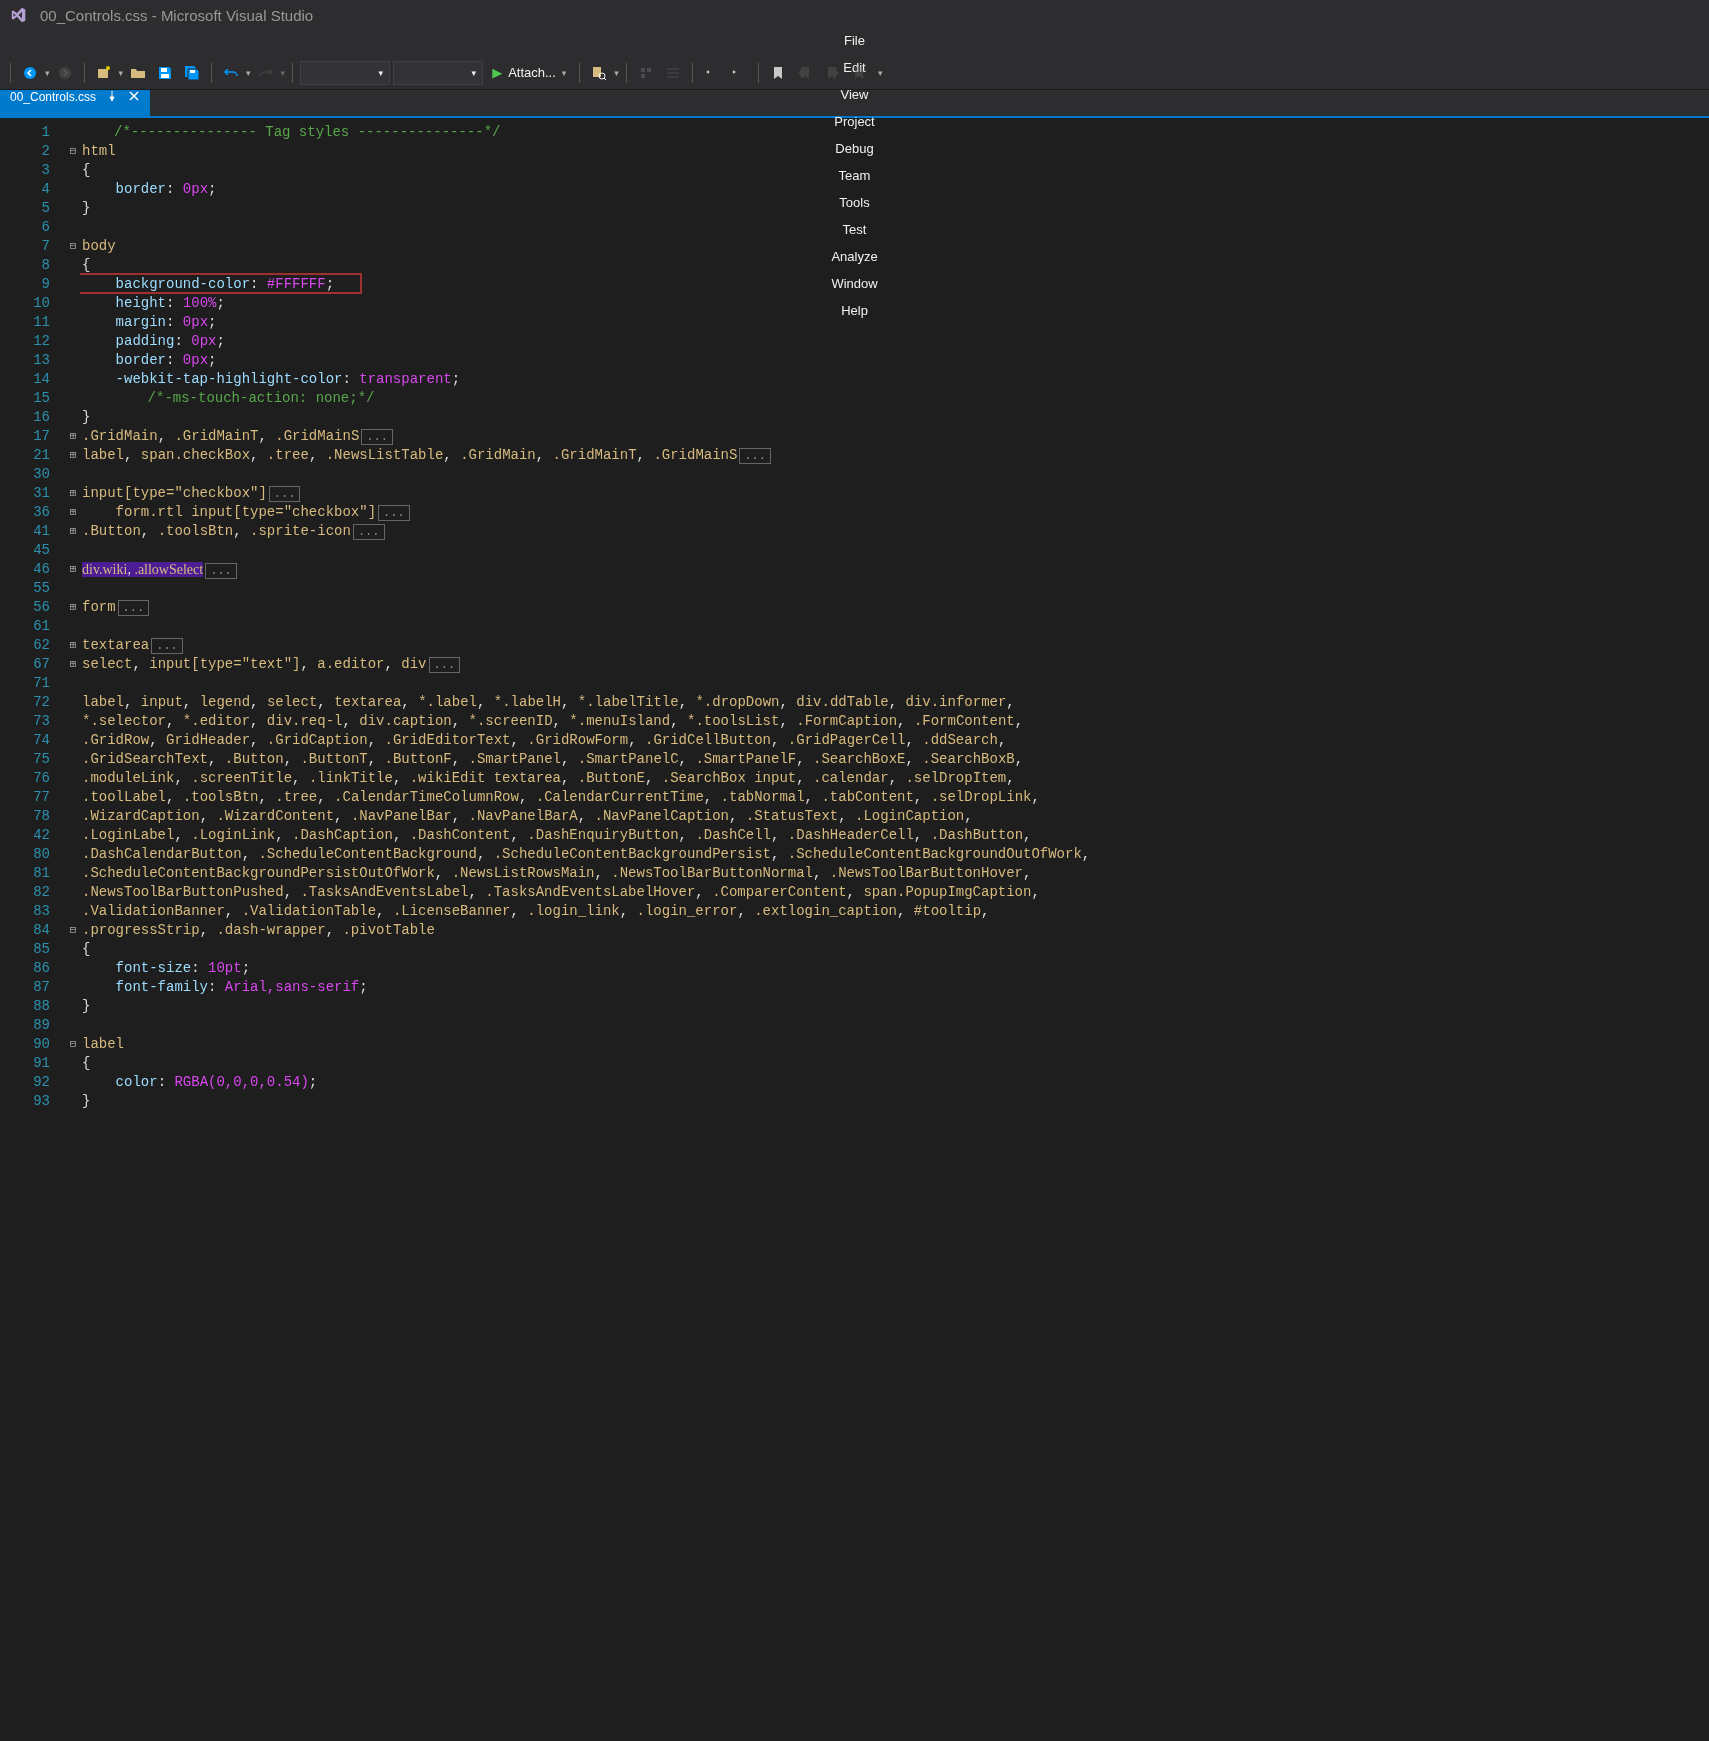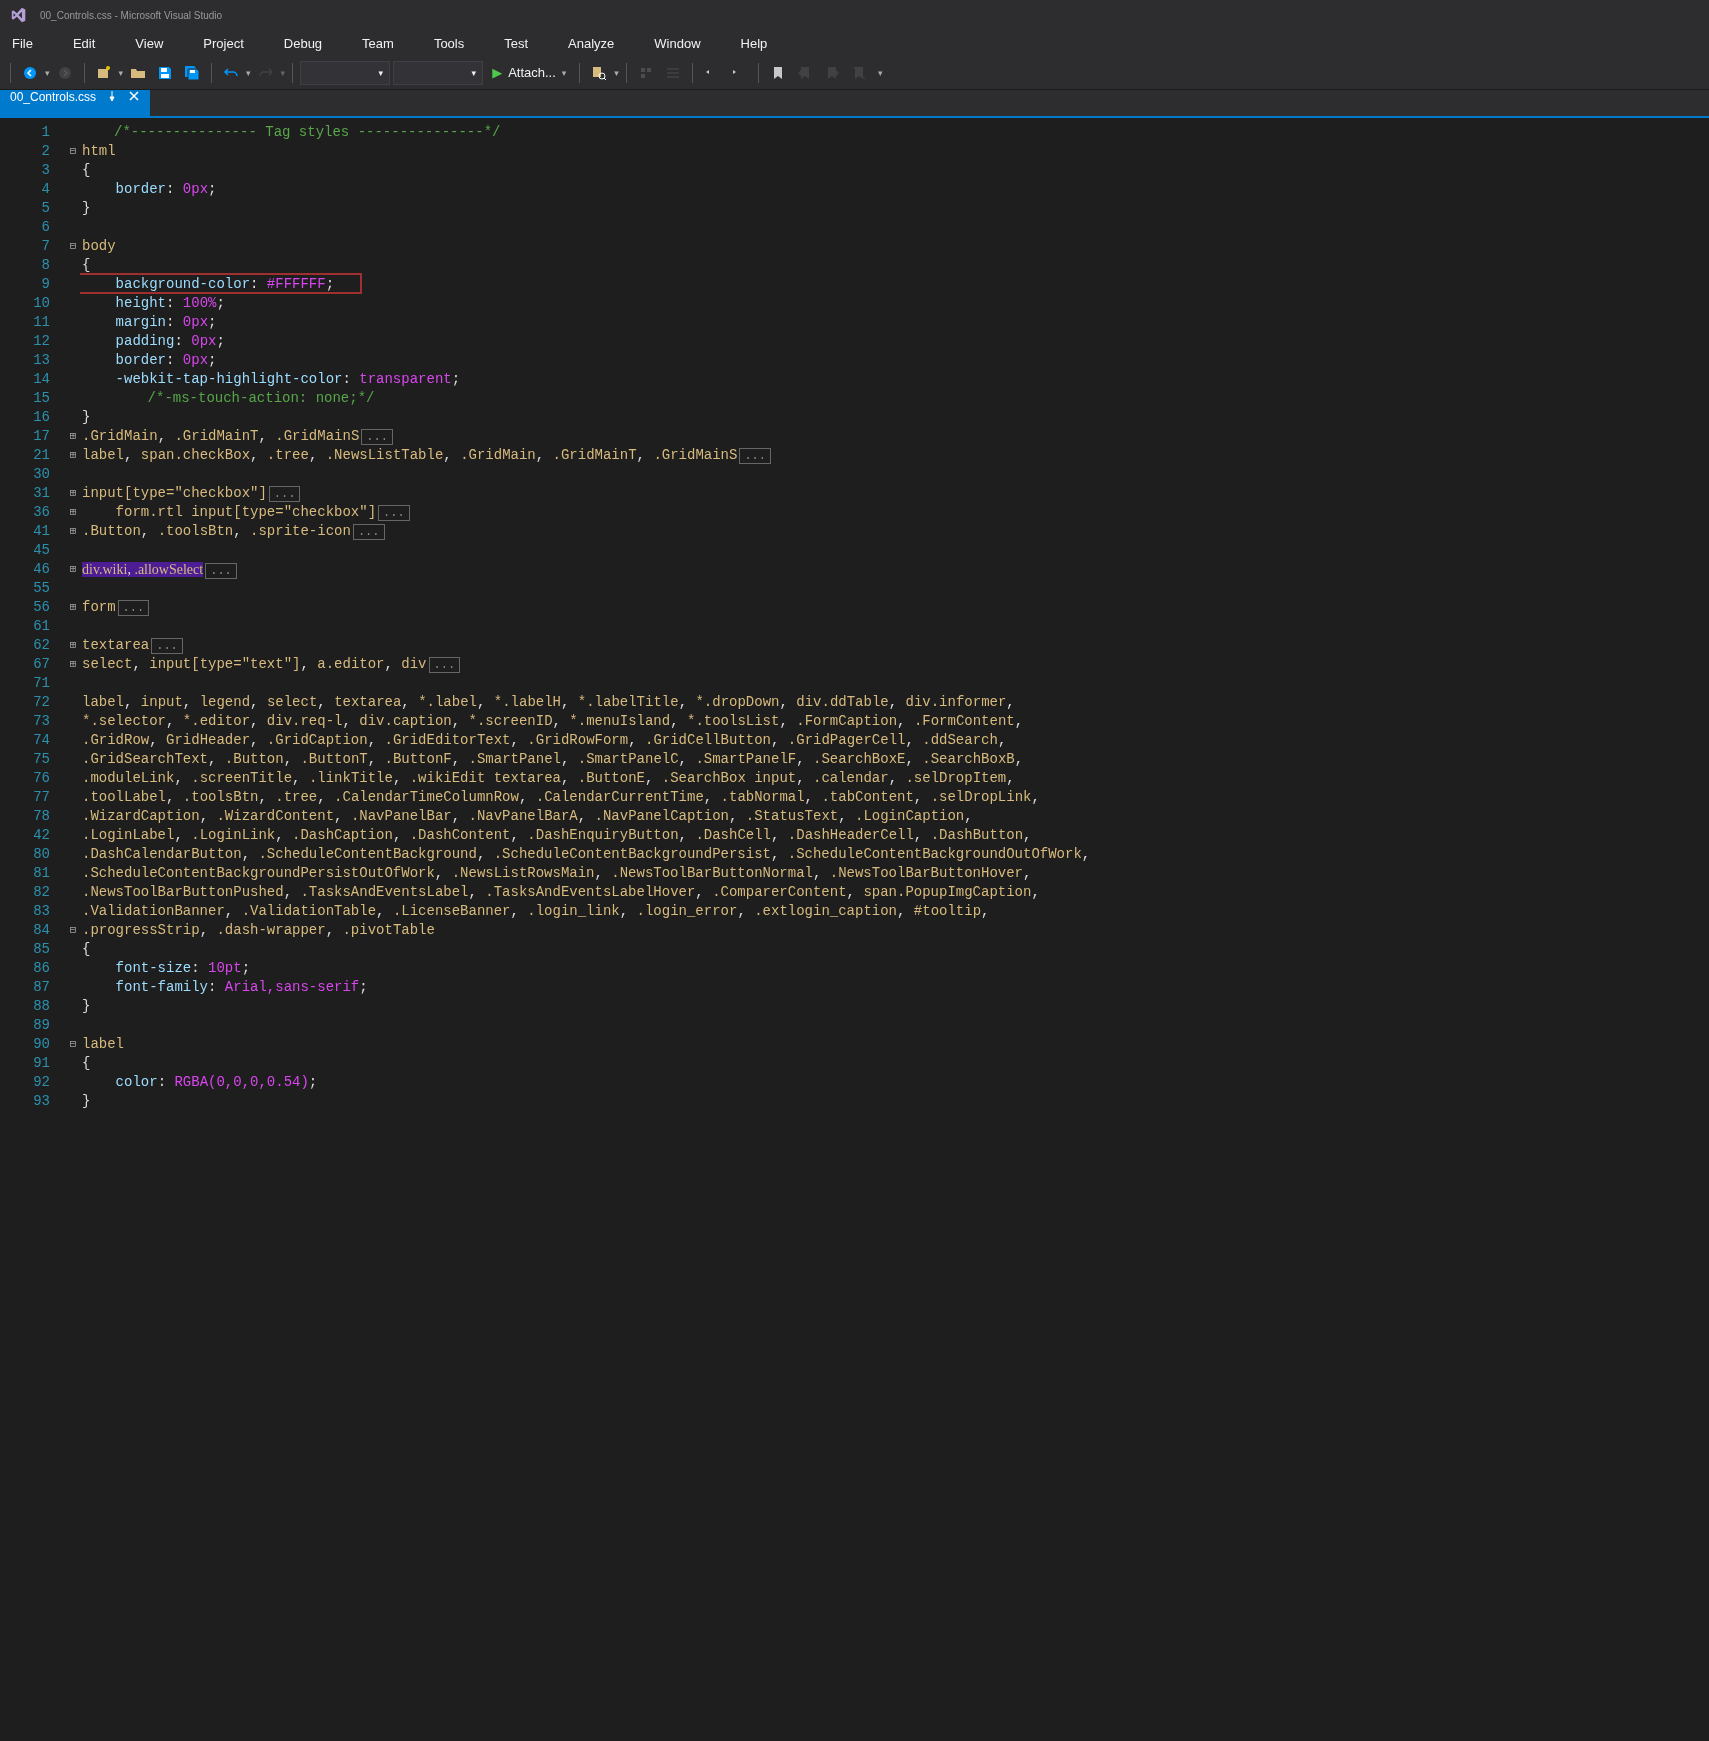--- a/index.html
+++ b/index.html
@@ -18,27 +18,28 @@
     display: flex;
     align-items: center;
     padding: 0 8px;
     gap: 12px;
   }
   .vs-logo {
     width: 20px; height: 20px;
     display: inline-flex; align-items: center; justify-content: center;
   }
   .vs-logo svg { width: 18px; height: 18px; }
-  .titlebar-title { color: #999; font-size: 10px; }
+  .titlebar-title { color: #999; font-size: 15px; }
   .menubar {
     height: 26px;
     display: flex;
     align-items: center;
-    padding: 0 0;
-    gap: 16px;
+    padding: 0 20px;
+    gap: 6px;
+    flex-direction: column;
   }
   .menu-item {
     padding: 3px 12px;
     color: #F1F1F1;
     font-size: 13px;
     cursor: pointer;
   }
   .toolbar {
     height: 34px;
     display: flex;

